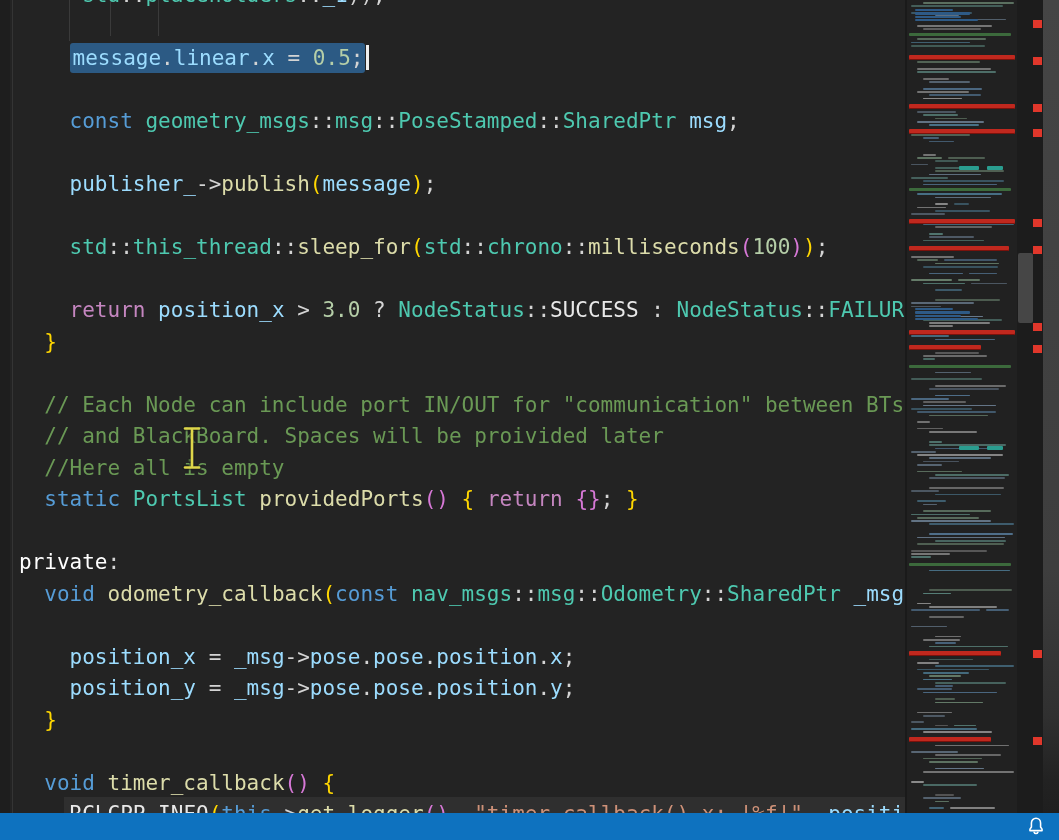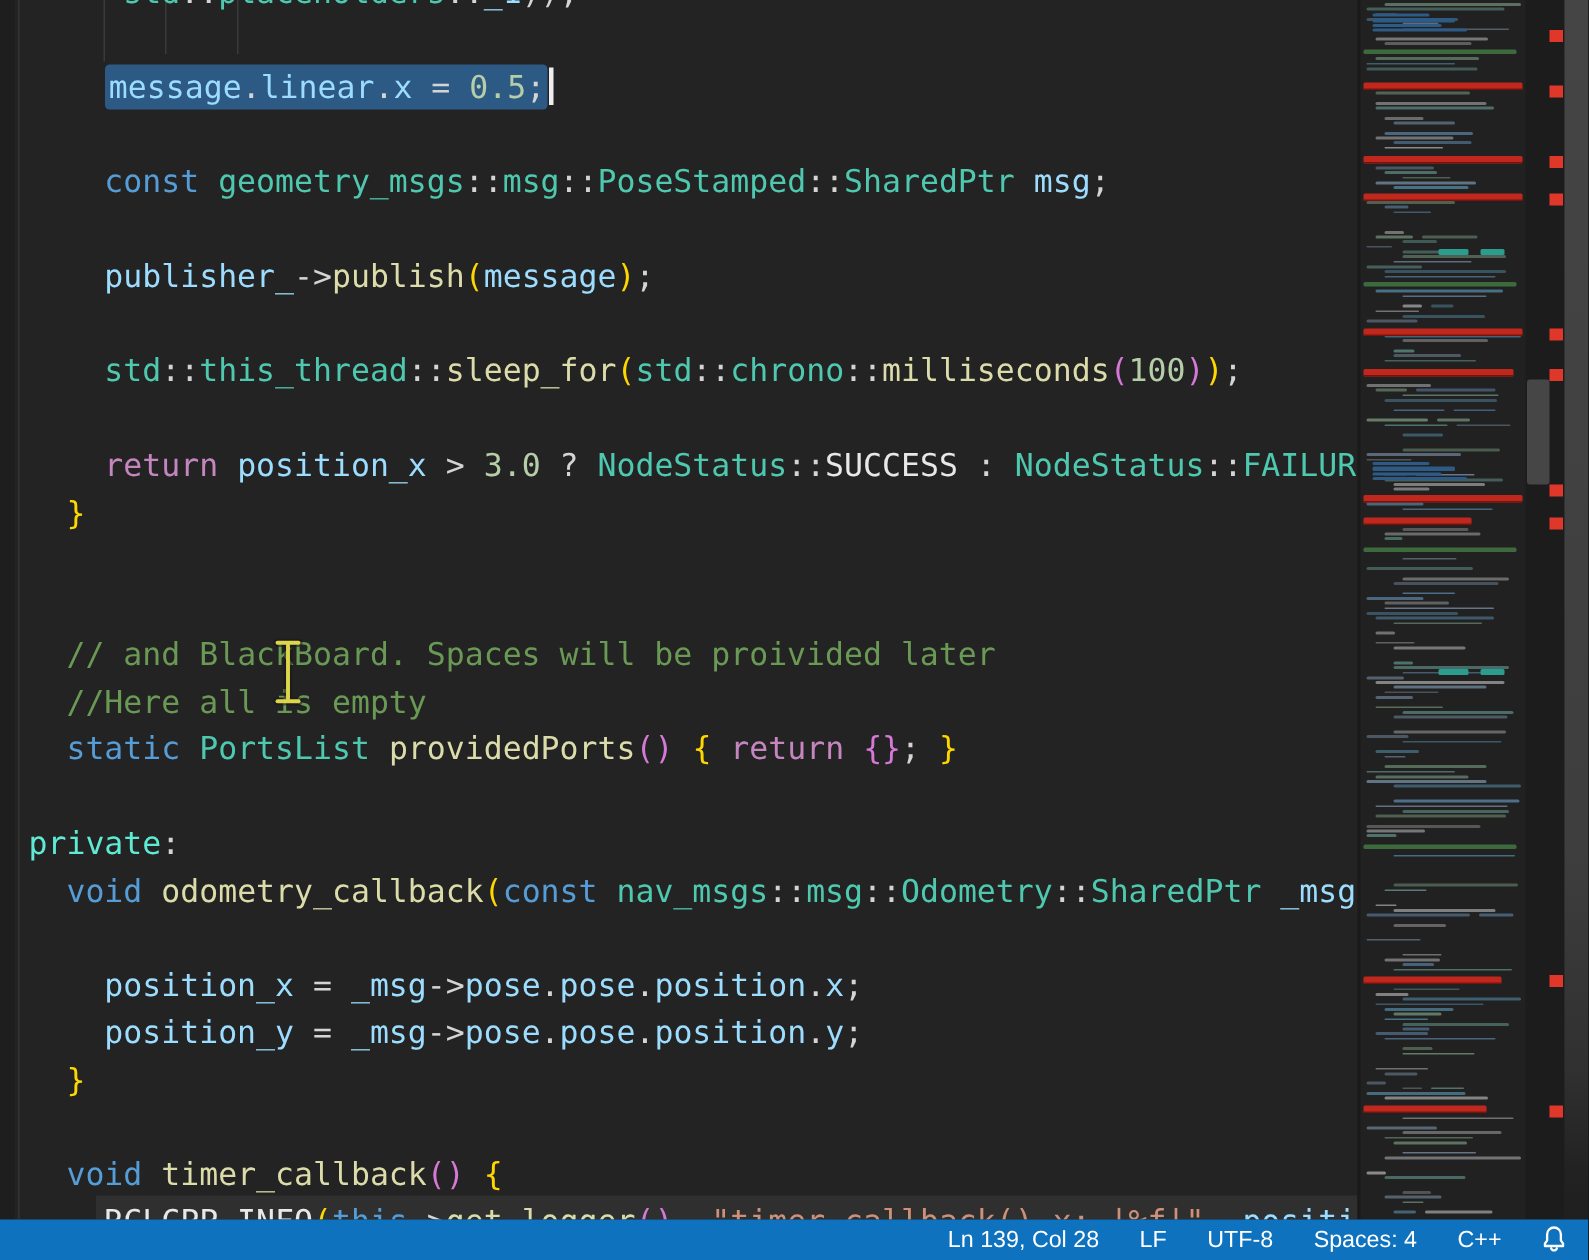--- a/index.html
+++ b/index.html
@@ -55,26 +55,26 @@
         <div class="cl"></div>
         <div class="cl"><span style="color: rgb(212, 212, 212);">    </span><span style="color: rgb(86, 156, 214);">const </span><span style="color: rgb(78, 201, 176);">geometry_msgs</span><span style="color: rgb(212, 212, 212);">::</span><span style="color: rgb(78, 201, 176);">msg</span><span style="color: rgb(212, 212, 212);">::</span><span style="color: rgb(78, 201, 176);">PoseStamped</span><span style="color: rgb(212, 212, 212);">::</span><span style="color: rgb(78, 201, 176);">SharedPtr</span><span style="color: rgb(212, 212, 212);"> </span><span style="color: rgb(156, 220, 254);">msg</span><span style="color: rgb(212, 212, 212);">;</span></div>
         <div class="cl"></div>
         <div class="cl"><span style="color: rgb(212, 212, 212);">    </span><span style="color: rgb(156, 220, 254);">publisher_</span><span style="color: rgb(212, 212, 212);">-&gt;</span><span style="color: rgb(220, 220, 170);">publish</span><span style="color: rgb(255, 215, 0);">(</span><span style="color: rgb(156, 220, 254);">message</span><span style="color: rgb(255, 215, 0);">)</span><span style="color: rgb(212, 212, 212);">;</span></div>
         <div class="cl"></div>
         <div class="cl"><span style="color: rgb(212, 212, 212);">    </span><span style="color: rgb(78, 201, 176);">std</span><span style="color: rgb(212, 212, 212);">::</span><span style="color: rgb(78, 201, 176);">this_thread</span><span style="color: rgb(212, 212, 212);">::</span><span style="color: rgb(220, 220, 170);">sleep_for</span><span style="color: rgb(255, 215, 0);">(</span><span style="color: rgb(78, 201, 176);">std</span><span style="color: rgb(212, 212, 212);">::</span><span style="color: rgb(78, 201, 176);">chrono</span><span style="color: rgb(212, 212, 212);">::</span><span style="color: rgb(220, 220, 170);">milliseconds</span><span style="color: rgb(214, 120, 214);">(</span><span style="color: rgb(181, 206, 168);">100</span><span style="color: rgb(214, 120, 214);">)</span><span style="color: rgb(255, 215, 0);">)</span><span style="color: rgb(212, 212, 212);">;</span></div>
         <div class="cl"></div>
         <div class="cl"><span style="color: rgb(212, 212, 212);">    </span><span style="color: rgb(197, 134, 192);">return </span><span style="color: rgb(156, 220, 254);">position_x</span><span style="color: rgb(212, 212, 212);"> &gt; </span><span style="color: rgb(181, 206, 168);">3.0</span><span style="color: rgb(212, 212, 212);"> ? </span><span style="color: rgb(78, 201, 176);">NodeStatus</span><span style="color: rgb(212, 212, 212);">::</span><span style="color: rgb(232, 232, 232);">SUCCESS</span><span style="color: rgb(212, 212, 212);"> : </span><span style="color: rgb(78, 201, 176);">NodeStatus</span><span style="color: rgb(212, 212, 212);">::</span><span style="color: rgb(78, 201, 176);">FAILURE</span></div>
         <div class="cl"><span style="color: rgb(212, 212, 212);">  </span><span style="color: rgb(255, 215, 0);">}</span></div>
         <div class="cl"></div>
-        <div class="cl"><span style="color: rgb(212, 212, 212);">  </span></div>
+        <div class="cl"><span style="color: rgb(212, 212, 212);">  </span><span style="color: rgb(106, 153, 85);">// Each Node can include port IN/OUT for "communication" between BTs</span></div>
         <div class="cl"><span style="color: rgb(212, 212, 212);">  </span><span style="color: rgb(106, 153, 85);">// and BlackBoard. Spaces will be proivided later</span></div>
         <div class="cl"><span style="color: rgb(212, 212, 212);">  </span><span style="color: rgb(106, 153, 85);">//Here all is empty</span></div>
         <div class="cl"><span style="color: rgb(212, 212, 212);">  </span><span style="color: rgb(86, 156, 214);">static </span><span style="color: rgb(78, 201, 176);">PortsList</span><span style="color: rgb(212, 212, 212);"> </span><span style="color: rgb(220, 220, 170);">providedPorts</span><span style="color: rgb(214, 120, 214);">()</span><span style="color: rgb(212, 212, 212);"> </span><span style="color: rgb(255, 215, 0);">{</span><span style="color: rgb(212, 212, 212);"> </span><span style="color: rgb(197, 134, 192);">return </span><span style="color: rgb(214, 120, 214);">{}</span><span style="color: rgb(212, 212, 212);">;</span><span style="color: rgb(212, 212, 212);"> </span><span style="color: rgb(255, 215, 0);">}</span></div>
         <div class="cl"></div>
-        <div class="cl"><span style="color: #5eead4;">private</span><span style="color: rgb(212, 212, 212);">:</span></div>
+        <div class="cl"><span style="color: #ffffff;">private</span><span style="color: rgb(212, 212, 212);">:</span></div>
         <div class="cl"><span style="color: rgb(212, 212, 212);">  </span><span style="color: rgb(86, 156, 214);">void </span><span style="color: rgb(220, 220, 170);">odometry_callback</span><span style="color: rgb(255, 215, 0);">(</span><span style="color: rgb(86, 156, 214);">const </span><span style="color: rgb(78, 201, 176);">nav_msgs</span><span style="color: rgb(212, 212, 212);">::</span><span style="color: rgb(78, 201, 176);">msg</span><span style="color: rgb(212, 212, 212);">::</span><span style="color: rgb(78, 201, 176);">Odometry</span><span style="color: rgb(212, 212, 212);">::</span><span style="color: rgb(78, 201, 176);">SharedPtr</span><span style="color: rgb(212, 212, 212);"> </span><span style="color: rgb(156, 220, 254);">_msg</span><span style="color: rgb(212, 212, 212);">) {</span></div>
         <div class="cl"></div>
         <div class="cl"><span style="color: rgb(212, 212, 212);">    </span><span style="color: rgb(156, 220, 254);">position_x</span><span style="color: rgb(212, 212, 212);"> = </span><span style="color: rgb(156, 220, 254);">_msg</span><span style="color: rgb(212, 212, 212);">-&gt;</span><span style="color: rgb(156, 220, 254);">pose</span><span style="color: rgb(212, 212, 212);">.</span><span style="color: rgb(156, 220, 254);">pose</span><span style="color: rgb(212, 212, 212);">.</span><span style="color: rgb(156, 220, 254);">position</span><span style="color: rgb(212, 212, 212);">.</span><span style="color: rgb(156, 220, 254);">x</span><span style="color: rgb(212, 212, 212);">;</span></div>
         <div class="cl"><span style="color: rgb(212, 212, 212);">    </span><span style="color: rgb(156, 220, 254);">position_y</span><span style="color: rgb(212, 212, 212);"> = </span><span style="color: rgb(156, 220, 254);">_msg</span><span style="color: rgb(212, 212, 212);">-&gt;</span><span style="color: rgb(156, 220, 254);">pose</span><span style="color: rgb(212, 212, 212);">.</span><span style="color: rgb(156, 220, 254);">pose</span><span style="color: rgb(212, 212, 212);">.</span><span style="color: rgb(156, 220, 254);">position</span><span style="color: rgb(212, 212, 212);">.</span><span style="color: rgb(156, 220, 254);">y</span><span style="color: rgb(212, 212, 212);">;</span></div>
         <div class="cl"><span style="color: rgb(212, 212, 212);">  </span><span style="color: rgb(255, 215, 0);">}</span></div>
         <div class="cl"></div>
         <div class="cl"><span style="color: rgb(212, 212, 212);">  </span><span style="color: rgb(86, 156, 214);">void </span><span style="color: rgb(220, 220, 170);">timer_callback</span><span style="color: rgb(214, 120, 214);">()</span><span style="color: rgb(212, 212, 212);"> </span><span style="color: rgb(255, 215, 0);">{</span></div>
         <div class="cl"><span style="color: rgb(212, 212, 212);">    </span><span style="color: rgb(232, 232, 232);">RCLCPP_INFO</span><span style="color: rgb(255, 215, 0);">(</span><span style="color: rgb(86, 156, 214);">this</span><span style="color: rgb(212, 212, 212);">-&gt;</span><span style="color: rgb(220, 220, 170);">get_logger</span><span style="color: rgb(214, 120, 214);">()</span><span style="color: rgb(212, 212, 212);">, </span><span style="color: rgb(206, 145, 120);">"timer_callback() x: |%f|"</span><span style="color: rgb(212, 212, 212);">, </span><span style="color: rgb(156, 220, 254);">position_x</span></div>
       </div>
     <svg class="ibeam" id="ibeam" width="24" height="46" viewBox="0 0 24 46" style="left: 180px; top: 425px;">
@@ -296,27 +296,20 @@
         <div class="ruler-mark" style="top: 323px; background: rgb(224, 55, 43);"></div>
         <div class="ruler-mark" style="top: 345px; background: rgb(224, 55, 43);"></div>
         <div class="ruler-mark" style="top: 650px; background: rgb(224, 55, 43);"></div>
         <div class="ruler-mark" style="top: 737px; background: rgb(224, 55, 43);"></div>
       </div>
   </div>
 
   <div class="right-strip"></div>
 
   <div class="statusbar">
-    <div class="status-items" id="status-items">
-        <div class="status-item">Ln 139, Col 28</div>
-        <div class="status-item">LF</div>
-        <div class="status-item">UTF-8</div>
-        <div class="status-item">Spaces: 4</div>
-        <div class="status-item">C++</div>
-      </div>
     <div class="bell">
       <svg width="18" height="19" viewBox="0 0 16 17">
         <path d="M8 1.2c-2.3 0-4.1 1.8-4.1 4.1v3.6L2.6 10.8v1.4h10.8v-1.4L12.1 8.9V5.3C12.1 3 10.3 1.2 8 1.2z" fill="none" stroke="#ffffff" stroke-width="1.4" stroke-linejoin="round"></path>
         <path d="M6.3 13.6a1.8 1.8 0 0 0 3.4 0" fill="none" stroke="#ffffff" stroke-width="1.4" stroke-linecap="round"></path>
       </svg>
     </div>
   </div>
 
 </div>
 

